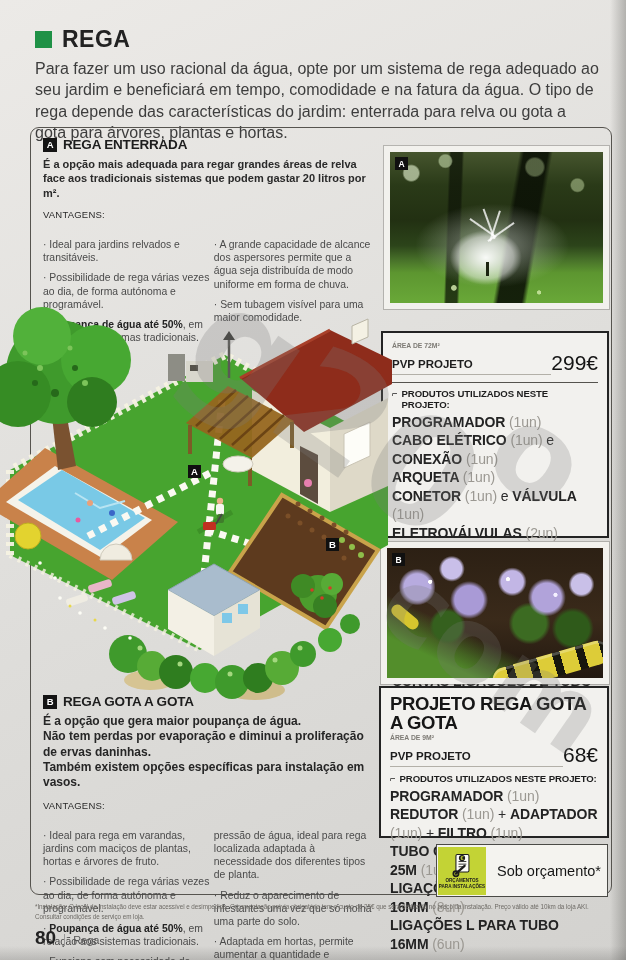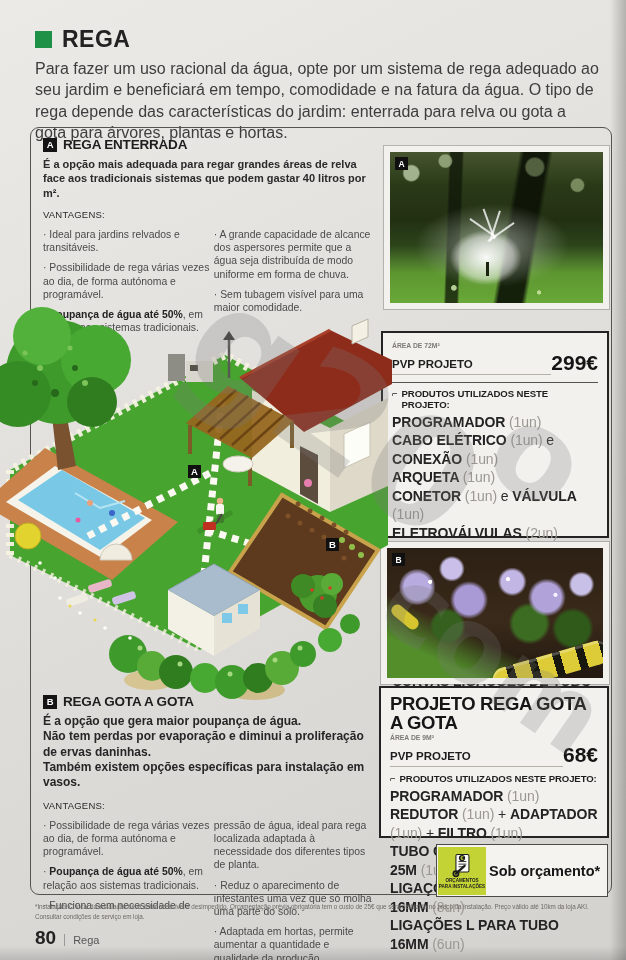--- a/index.html
+++ b/index.html
@@ -23,21 +23,21 @@
 
   
   .main-box { left:30px; top:127px; width:582px; height:768px;
     border:1.5px solid #56544f; border-radius:9px; }
 
   .sec-head { display:flex; gap:6px; align-items:center; font-weight:800; font-size:13.5px; letter-spacing:-.2px; color:#1d1d1d; }
   .marker { width:14px; height:14px; background:#141414; color:#fff; font-size:9.5px; font-weight:800;
     display:flex; align-items:center; justify-content:center; flex:0 0 auto; }
   .sec-desc { font-weight:700; font-size:11px; line-height:1.3; color:#2a2a2a; margin-top:5px; }
   .vant { font-weight:400; font-size:9.5px; color:#2a2a2a; margin-top:9px; letter-spacing:.2px; }
-  .adv-cols { display:flex; margin-top:8px; }
+  .adv-cols { display:flex; margin-top:18px; }
   .adv-col { flex:1; }
   .adv-col.wide { flex:1.06; }
   .adv-item { font-size:10.4px; line-height:1.27; color:#4a4a4a; margin-bottom:7px; }
   .s-b { font-weight:800; color:#232323; }
   .s-q { color:#9b9892; }
 
   .sec-a { left:12px; top:9px; width:332px; }
   .sec-b { left:12px; top:566px; width:332px; }
   .desc-line { font-weight:700; font-size:12px; line-height:1.28; color:#262626; }
 
@@ -91,33 +91,33 @@
 
   
   .panel { background:#f2f1ee; border:2px solid #232323; padding:7px 9px; }
   .panel-a { left:350px; top:203px; width:228px; height:207px; }
   .panel-b { left:348px; top:558px; width:230px; height:152px; }
   .panel-title { font-size:18.5px; font-weight:800; letter-spacing:-.4px; color:#161616; line-height:1; }
   .panel-area { font-size:6.8px; font-weight:700; color:#7d7a74; margin-top:2px; }
   .pvp-row { display:flex; align-items:flex-start; margin-top:5px; }
   .pvp-left { flex:1; border-bottom:1px solid #b3b0a8; padding-bottom:2px; }
   .pvp-lab { font-size:11.5px; font-weight:800; color:#1d1d1d; }
-  .pvp-price { font-size:21px; font-weight:700; line-height:.85; color:#141414; }
+  .pvp-price { font-size:21px; font-weight:400; line-height:.85; color:#141414; }
   .panel-div { border-top:1.5px solid #55534e; margin:7px 0 5px; }
   .prod-head { font-size:9.6px; font-weight:800; color:#1d1d1d; display:flex; gap:4px; margin-bottom:3px; letter-spacing:-.1px; }
   .list-icon { font-weight:800; }
   .prod-line { font-size:14px; line-height:1.32; letter-spacing:-.1px; }
 
   
   .badge-box { left:405px; top:716px; width:172px; height:53px; display:flex; align-items:center;
     background:#f4f3ef; border:1.5px solid #4a4a46; }
   .badge-sq { width:48px; height:48px; background:#c3d335; margin:1px; display:flex; flex-direction:column;
     align-items:center; justify-content:center; flex:0 0 auto; }
   .badge-cap { font-size:4.6px; font-weight:800; color:#1d1d1d; line-height:1.3; text-align:center; }
-  .badge-label { font-size:14.5px; font-weight:700; color:#161616; padding-left:2px; }
+  .badge-label { font-size:14.5px; font-weight:400; color:#161616; padding-left:10px; }
 
   .footnote { left:35px; top:902px; width:578px; font-size:6.3px; color:#6e6b66; line-height:1.55; letter-spacing:-.05px; }
   .pagenum { left:35px; top:927px; display:flex; align-items:baseline; }
   .pg-n { font-size:19px; font-weight:800; color:#222; }
   .pg-s { font-size:11px; color:#555; border-left:1px solid #999; padding-left:8px; margin-left:8px; }
 
   .illus { left:0px; top:298px; width:392px; height:408px; z-index:5; }
   .illus svg { width:100%; height:100%; display:block; }
   .mk-text { font-size:9.5px; font-weight:bold; fill:#fff; text-anchor:middle; font-family:"Liberation Sans",sans-serif; }
 
@@ -139,21 +139,21 @@
 
   <p class="abs intro">Para fazer um uso racional da água, opte por um sistema de rega adequado ao seu jardim e beneficiará em tempo, comodidade e na fatura da água. O tipo de rega depende das características do jardim: enterrada para relva ou gota a gota para árvores, plantas e hortas.</p>
 
   <div class="abs main-box">
 
     <div class="abs sec-a">
       <div class="sec-head">
         <span class="marker">A</span>
         <span>REGA ENTERRADA</span>
       </div>
-      <p class="sec-desc">É a opção mais adequada para regar grandes áreas de relva face aos tradicionais sistemas que podem gastar 40 litros por m².</p>
+      <p class="sec-desc">É a opção mais adequada para regar grandes áreas de relva face aos tradicionais sistemas que podem gastar 20 litros por m².</p>
       <div class="vant">VANTAGENS:</div>
       <div class="adv-cols">
         <div class="adv-col wide">
             <div class="adv-item"><span class="s-n">· Ideal para jardins relvados e transitáveis.</span></div>
             <div class="adv-item"><span class="s-n">· Possibilidade de rega várias vezes ao dia, de forma autónoma e programável.</span></div>
             <div class="adv-item"><span class="s-n">· </span><span class="s-b">Poupança de água até 50%</span><span class="s-n">, em relação aos sistemas tradicionais.</span></div>
           </div>
         <div class="adv-col">
             <div class="adv-item"><span class="s-n">· A grande capacidade de alcance dos aspersores permite que a água seja distribuída de modo uniforme em forma de chuva.</span></div>
             <div class="adv-item"><span class="s-n">· Sem tubagem visível para uma maior comodidade.</span></div>
@@ -167,20 +167,21 @@
         <span>REGA GOTA A GOTA</span>
       </div>
       <div style="margin-top:5px;">
         <div class="desc-line">É a opção que gera maior poupança de água.</div>
         <div class="desc-line">Não tem perdas por evaporação e diminui a proliferação de ervas daninhas.</div>
         <div class="desc-line">Também existem opções específicas para instalação em vasos.</div>
       </div>
       <div class="vant">VANTAGENS:</div>
       <div class="adv-cols">
         <div class="adv-col wide">
+            <div class="adv-item"><span class="s-n">· Ideal para rega em varandas, jardins com maciços de plantas, hortas e árvores de fruto.</span></div>
             <div class="adv-item"><span class="s-n">· Possibilidade de rega várias vezes ao dia, de forma autónoma e programável.</span></div>
             <div class="adv-item"><span class="s-n">· </span><span class="s-b">Poupança de água até 50%</span><span class="s-n">, em relação aos sistemas tradicionais.</span></div>
             <div class="adv-item"><span class="s-n">· Funciona sem necessidade de</span></div>
           </div>
         <div class="adv-col">
             <div class="adv-item"><span class="s-n">pressão de água, ideal para rega localizada adaptada à necessidade dos diferentes tipos de planta.</span></div>
             <div class="adv-item"><span class="s-n">· Reduz o aparecimento de infestantes uma vez que só molha uma parte do solo.</span></div>
             <div class="adv-item"><span class="s-n">· Adaptada em hortas, permite aumentar a quantidade e qualidade da produção.</span></div>
           </div>
       </div>

